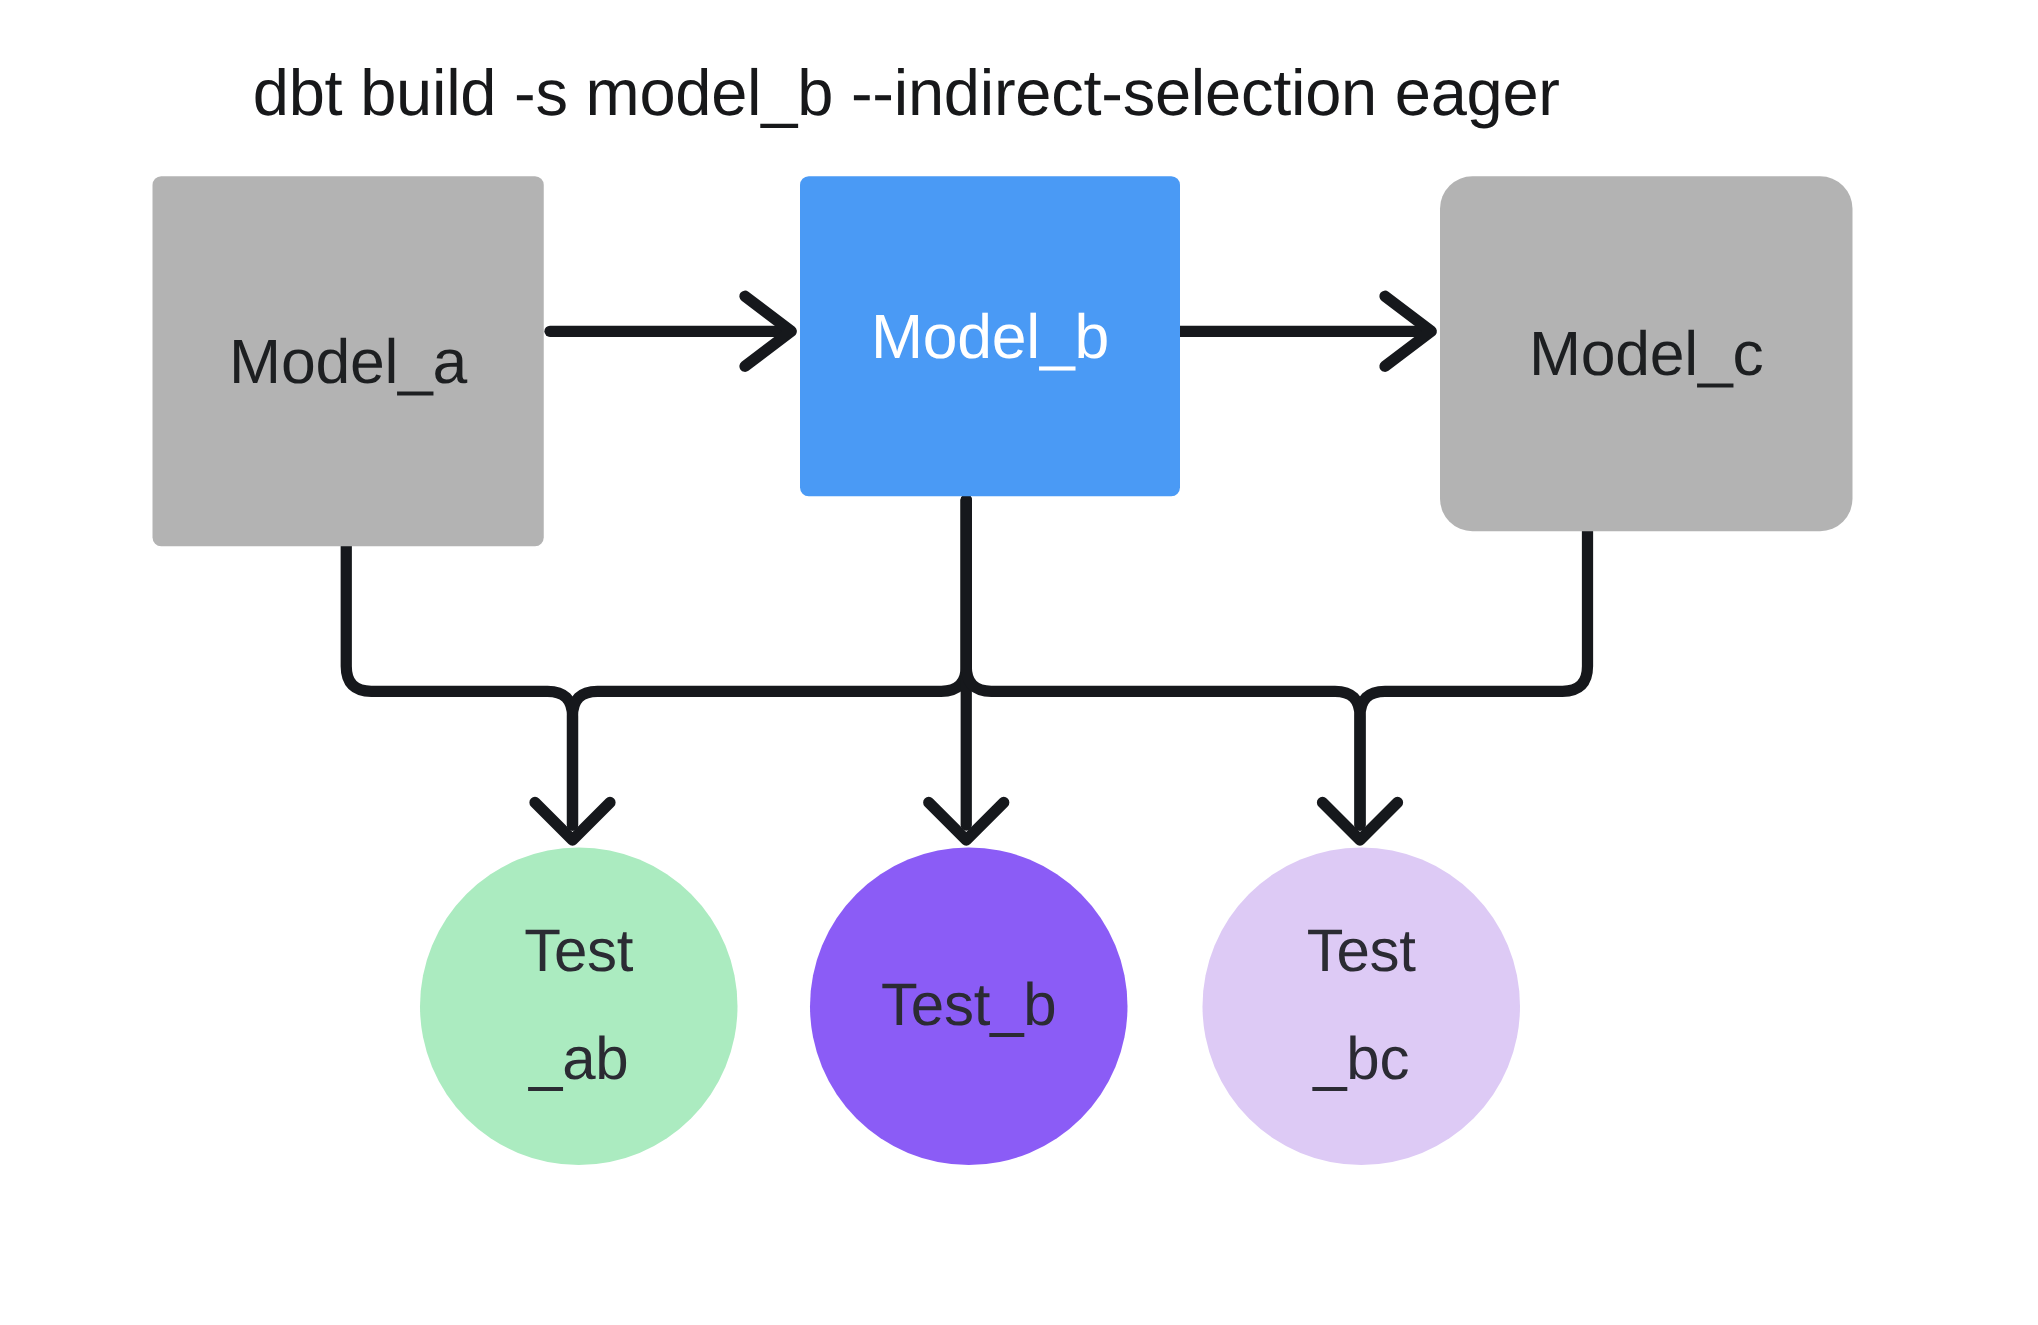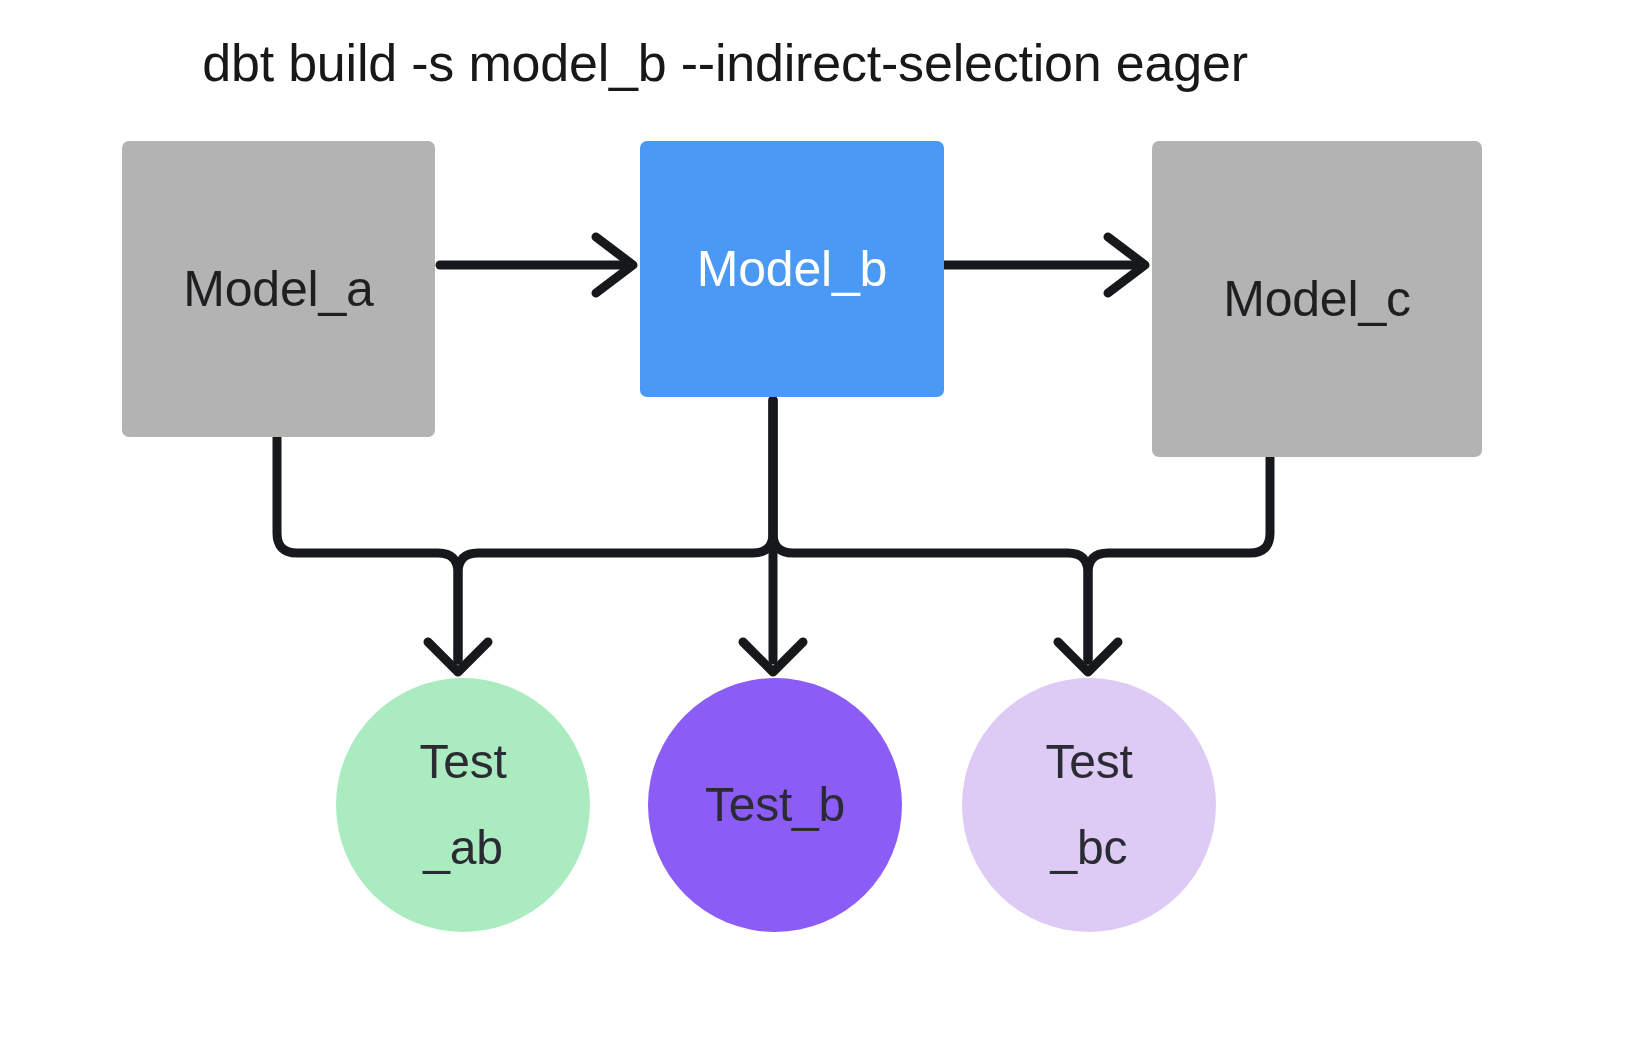--- a/index.html
+++ b/index.html
@@ -19,21 +19,21 @@
     position: relative;
     width: 1630px;
     height: 1060px;
     background: #ffffff;
   }
 
   
   .diagram-title {
     position: absolute;
     left: 0;
-    top: 32px;
+    top: 44px;
     width: 1450px;
     text-align: center;
     font-size: 52px;
     line-height: 62px;
     color: #17181a;
     letter-spacing: -0.2px;
     white-space: nowrap;
   }
 
   
@@ -47,21 +47,21 @@
   }
   .node-box .node-label {
     font-size: 50px;
     line-height: 56px;
     letter-spacing: -0.2px;
     white-space: nowrap;
   }
 
   #node-model-a { left: 122px;  top: 141px; width: 313px; height: 296px; }
   #node-model-b { left: 640px;  top: 141px; width: 304px; height: 256px; }
-  #node-model-c { left: 1152px; top: 141px; width: 330px; height: 316px; }
+  #node-model-c { left: 1152px; top: 141px; width: 330px; height: 284px; border-radius: 26px; }
 
   
   .node-circle {
     position: absolute;
     border-radius: 50%;
     display: flex;
     flex-direction: column;
     align-items: center;
     justify-content: center;
     box-sizing: border-box;

